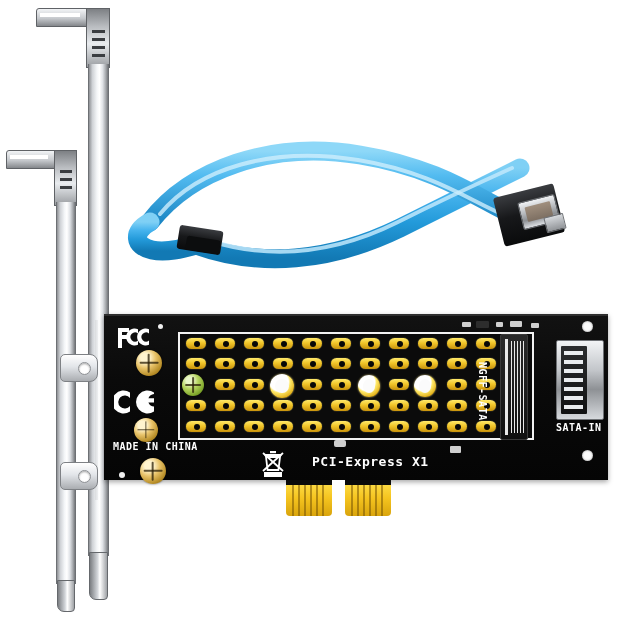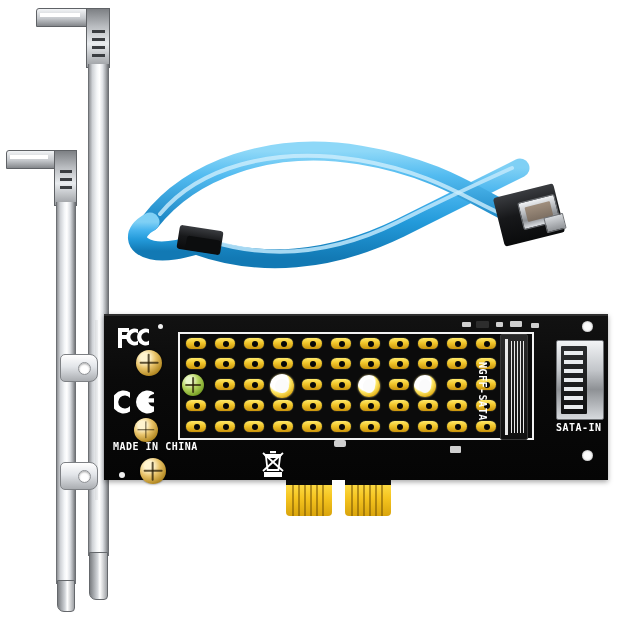--- a/index.html
+++ b/index.html
@@ -379,20 +379,21 @@
       <svg width="26" height="28" viewBox="0 0 26 28">
         <rect x="4" y="22" width="18" height="5" fill="#ffffff"></rect>
         <path d="M6 7 h14 l-1.6 13 h-10.8 z" fill="none" stroke="#ffffff" stroke-width="1.8"></path>
         <rect x="4.5" y="4" width="17" height="2.2" fill="#ffffff"></rect>
         <rect x="10" y="1" width="6" height="2.2" fill="#ffffff"></rect>
         <line x1="3" y1="3" x2="23" y2="21" stroke="#ffffff" stroke-width="1.8"></line>
         <line x1="23" y1="3" x2="3" y2="21" stroke="#ffffff" stroke-width="1.8"></line>
       </svg>
     </div>
 
+    <div class="silk silk-mono" style="left:208px;top:140px;font-size:13px;">PCI-Express X1</div>
     <div class="smd" style="left:230px;top:126px;width:12px;height:7px;border-radius:2px;"></div>
 
   </div>
 
   <div class="finger-block" style="left:286px;top:480px;width:46px;height:36px;">
     <div class="finger-line" style="left:6px;"></div>
       <div class="finger-line" style="left:12px;"></div>
     <div class="finger-line" style="left:18px;"></div>
       <div class="finger-line" style="left:24px;"></div>
     <div class="finger-line" style="left:30px;"></div>

